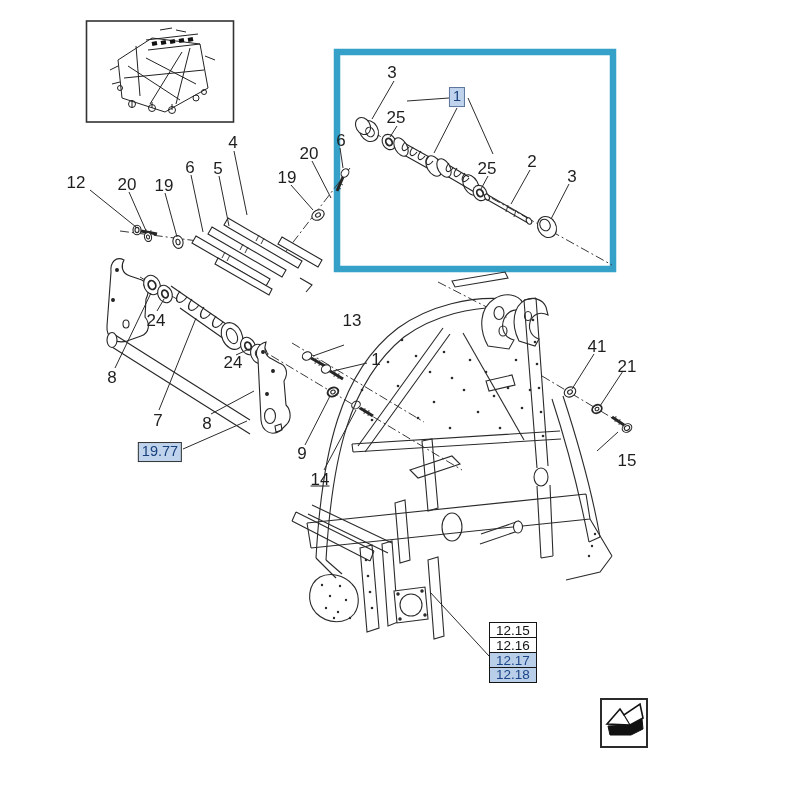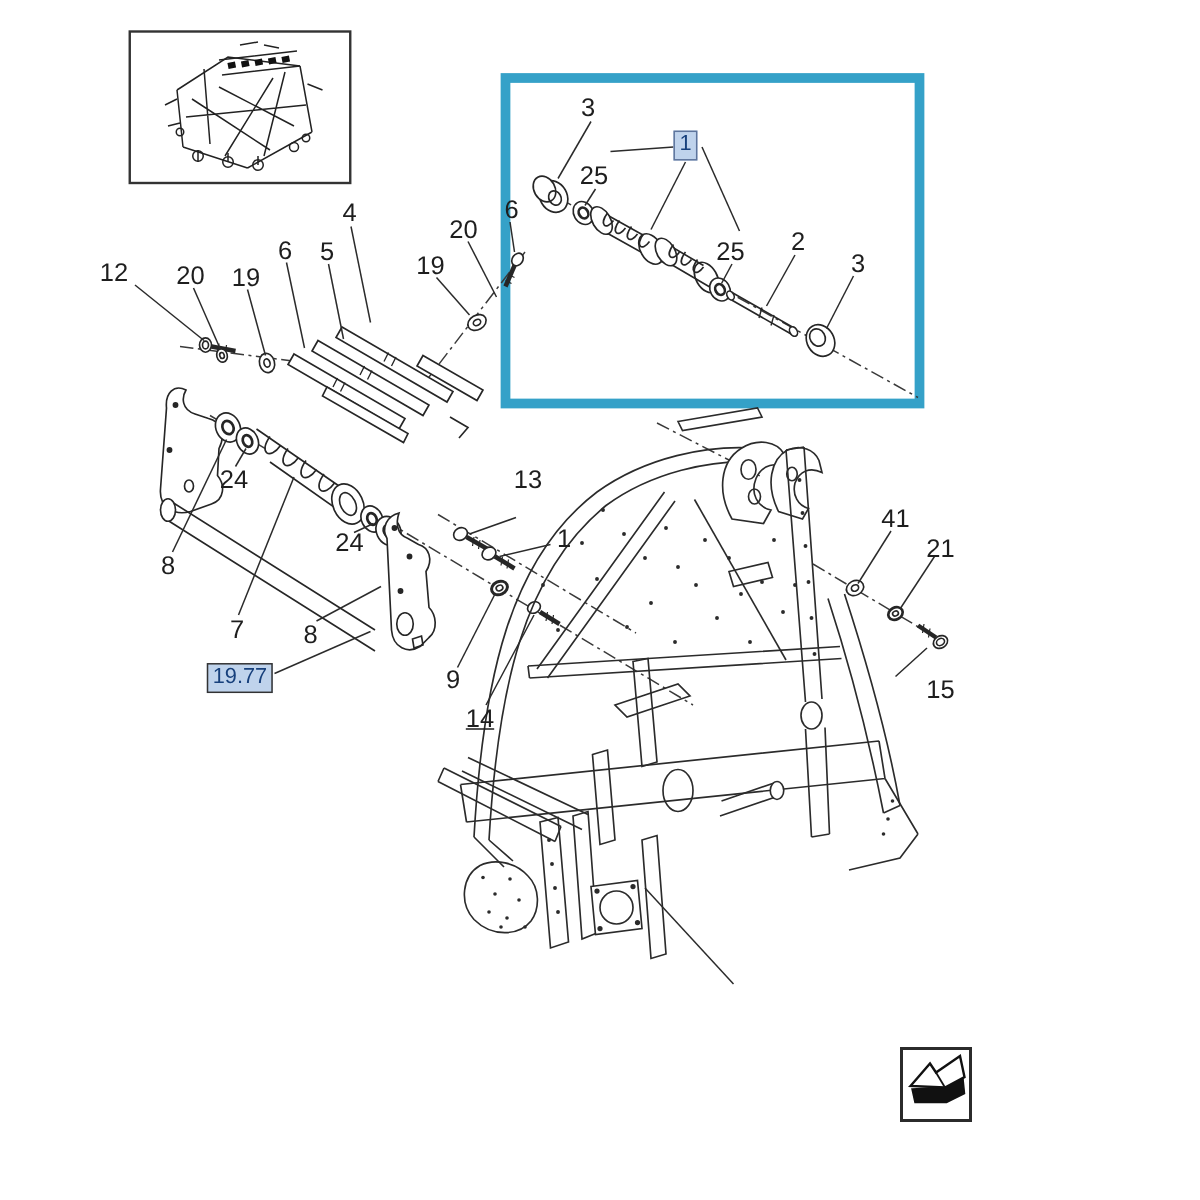--- a/index.html
+++ b/index.html
@@ -326,20 +326,26 @@
     <path d="M324,470 L356,410"></path>
     <path d="M344,345 L313,356"></path>
     <path d="M367,363 L333,371"></path>
     <path d="M594,354 L572,389"></path>
     <path d="M623,371 L600,406"></path>
     <path d="M597,451 L618,432"></path>
     <path d="M430,592 L489,656"></path>
   </g>
 </svg>
 
+<div id="ref-table">
+      <div class="ref-row">12.15</div>
+      <div class="ref-row">12.16</div>
+      <div class="ref-row hl">12.17</div>
+      <div class="ref-row hl">12.18</div>
+    </div>
 
 <div id="nav-box">
   <svg width="44" height="46" viewBox="0 0 44 46">
     <polygon points="6,26 27,25 40,19 41,29 29,35 8,35" fill="#111" stroke="#111"></polygon>
     <polygon points="5,24 18,9 22,15 38,4 41,18 28,25" fill="#fff" stroke="#111" stroke-width="1.6"></polygon>
     <path d="M22,15 L28,25" stroke="#111" stroke-width="1.2" fill="none"></path>
   </svg>
 </div>
 
 <span class="callout" style="left: 76px; top: 182px;">12</span>

